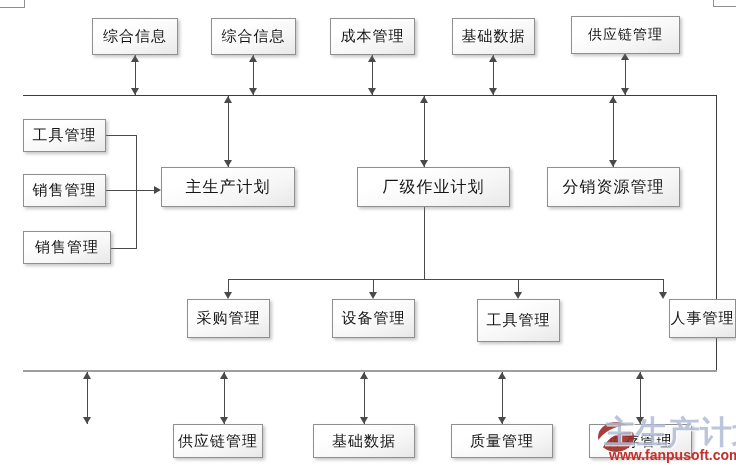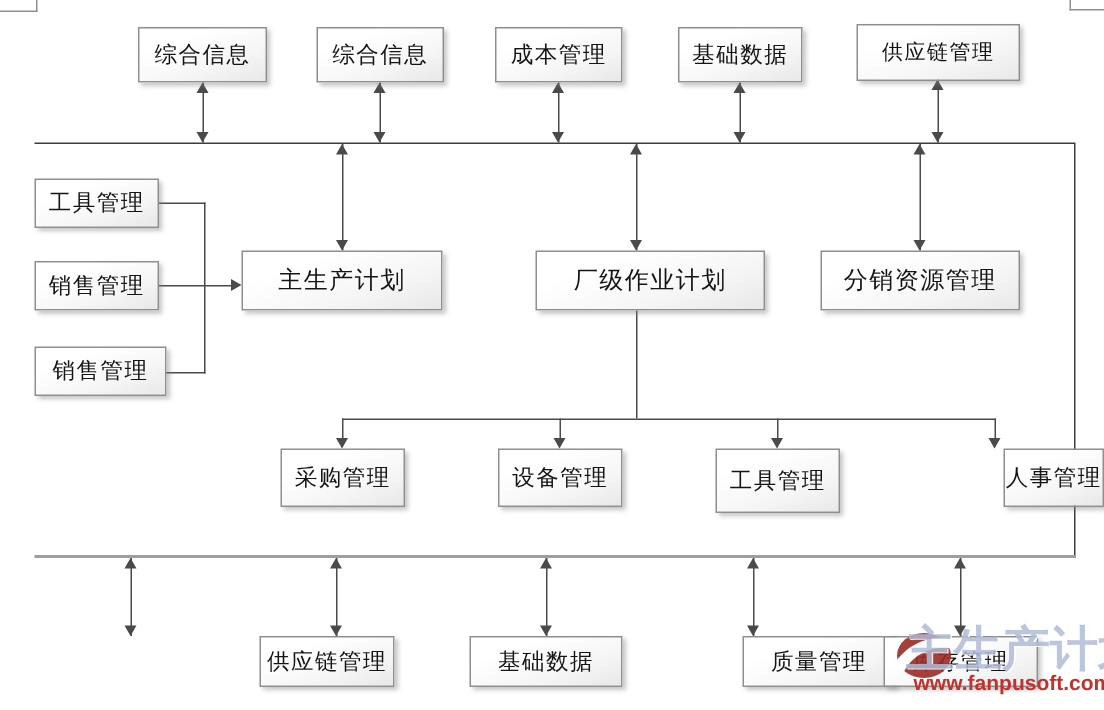--- a/index.html
+++ b/index.html
@@ -133,21 +133,21 @@
   <div class="node" style="left:357px;top:167px;width:153px;height:40px;font-size:16px;">厂级作业计划</div>
   <div class="node" style="left:547px;top:167px;width:133px;height:40px;font-size:16px;">分销资源管理</div>
 
   <div class="node" style="left:187px;top:299px;width:83px;height:39px;">采购管理</div>
   <div class="node" style="left:332px;top:299px;width:83px;height:39px;">设备管理</div>
   <div class="node" style="left:477px;top:299px;width:83px;height:43px;">工具管理</div>
   <div class="node" style="left:621px;top:299px;width:67px;height:39px;margin-left:48px;">人事管理</div>
 
   <div class="node" style="left:173px;top:424px;width:90px;height:34px;">供应链管理</div>
   <div class="node" style="left:313px;top:424px;width:102px;height:34px;">基础数据</div>
-  <div class="node" style="left:451px;top:424px;width:102px;height:34px;margin-left:44px;">质量管理</div>
+  <div class="node" style="left:451px;top:424px;width:102px;height:34px;">质量管理</div>
   <div class="node" style="left:589px;top:424px;width:103px;height:34px;">库存管理</div>
 
   <svg class="wm-logo" width="48" height="34" viewBox="0 0 48 34">
     <ellipse cx="21" cy="17" rx="18" ry="15" fill="#9c2b25"></ellipse>
     <path d="M1,23 C12,6 30,2 47,8 L47,14 C31,9 15,13 7,29 Z" fill="#ffffff"></path>
   </svg>
   <div class="wm-brand">主生产计划</div>
   <div class="wm-url">www.fanpusoft.com</div>
 
 </div>

